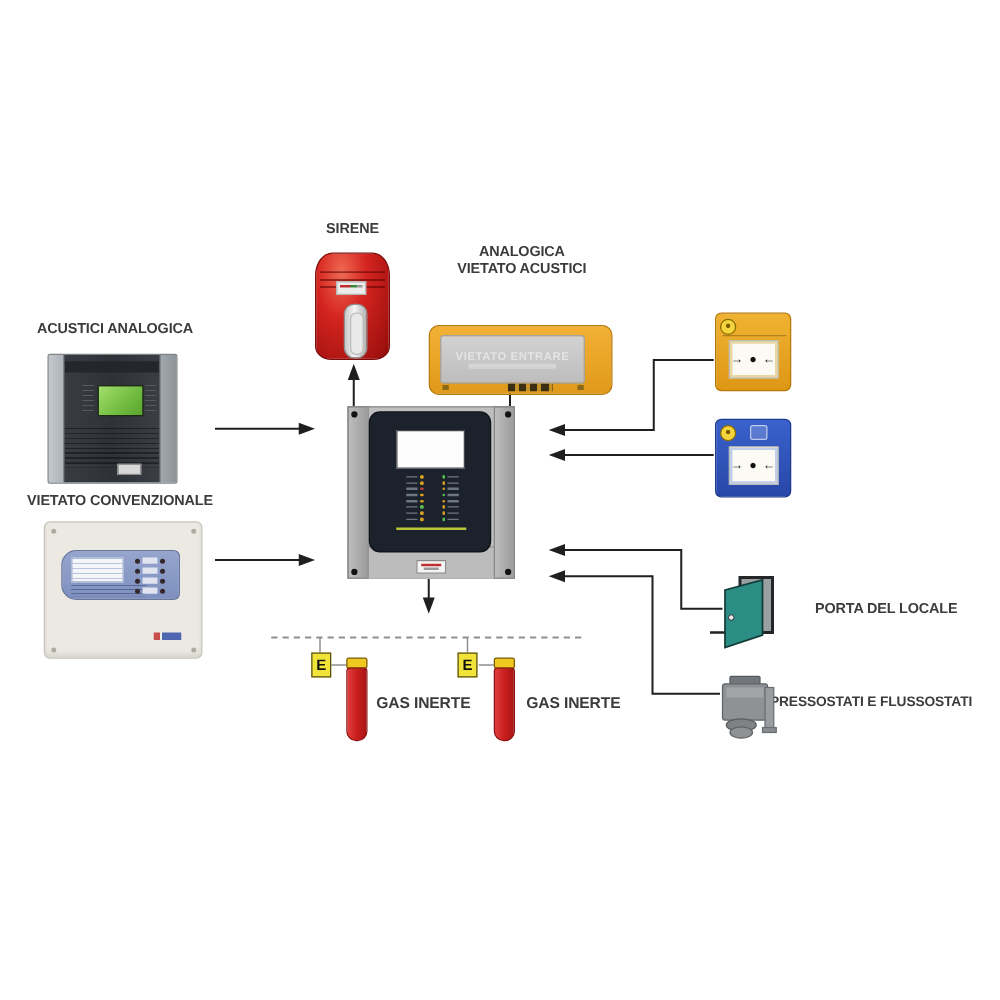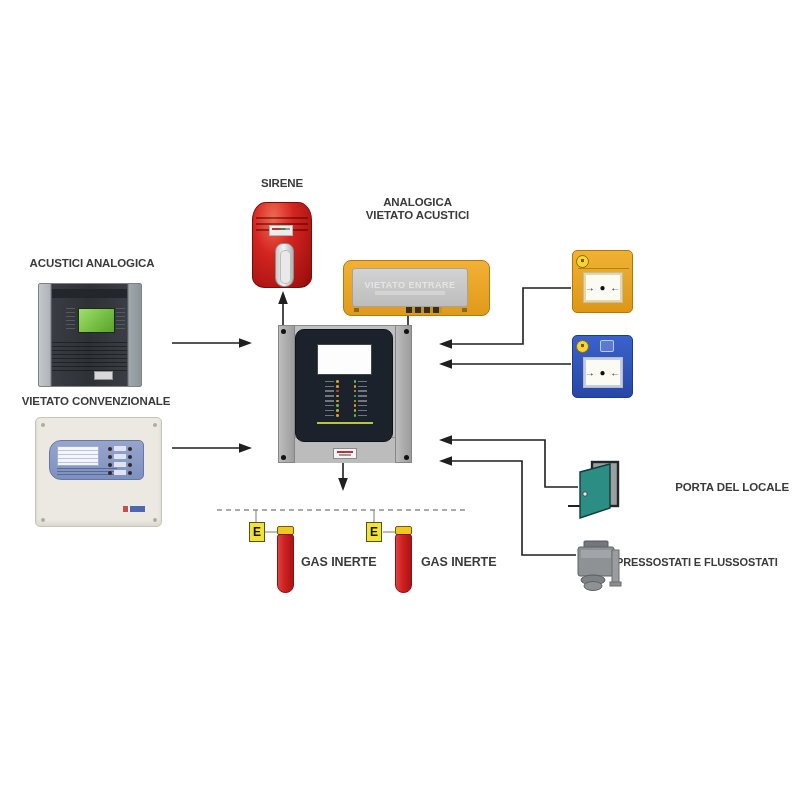--- a/index.html
+++ b/index.html
@@ -159,21 +159,21 @@
     </g>
   </svg>
 
   <div class="lbl" style="left:18px;top:257px;width:148px;">ACUSTICI ANALOGICA</div>
   <div class="lbl" style="left:6px;top:395px;width:180px;">VIETATO CONVENZIONALE</div>
   <div class="lbl" style="left:242px;top:177px;width:80px;">SIRENE</div>
   <div class="lbl" style="left:340px;top:196px;width:155px;">
     <span class="ln">ANALOGICA</span>
     <span class="ln">VIETATO ACUSTICI</span>
   </div>
-  <div class="lbl" style="left:629px;top:481px;width:160px;text-align:right;">PORTA DEL LOCALE</div>
+  <div class="lbl" style="left:629px;top:481px;width:160px;text-align:center;">PORTA DEL LOCALE</div>
   <div class="lbl" style="left:616px;top:556px;width:175px;text-align:left;font-size:11px;">PRESSOSTATI E FLUSSOSTATI</div>
   <div class="lbl" style="left:301px;top:556px;width:80px;font-size:12.5px;text-align:left;">GAS INERTE</div>
   <div class="lbl" style="left:421px;top:556px;width:80px;font-size:12.5px;text-align:left;">GAS INERTE</div>
 
   <div class="abs analog">
     <div class="abs topband"></div>
     <div class="abs ascreen"></div>
     <div class="abs ledcol l"></div>
     <div class="abs ledcol r"></div>
     <div class="abs ribs"></div>

